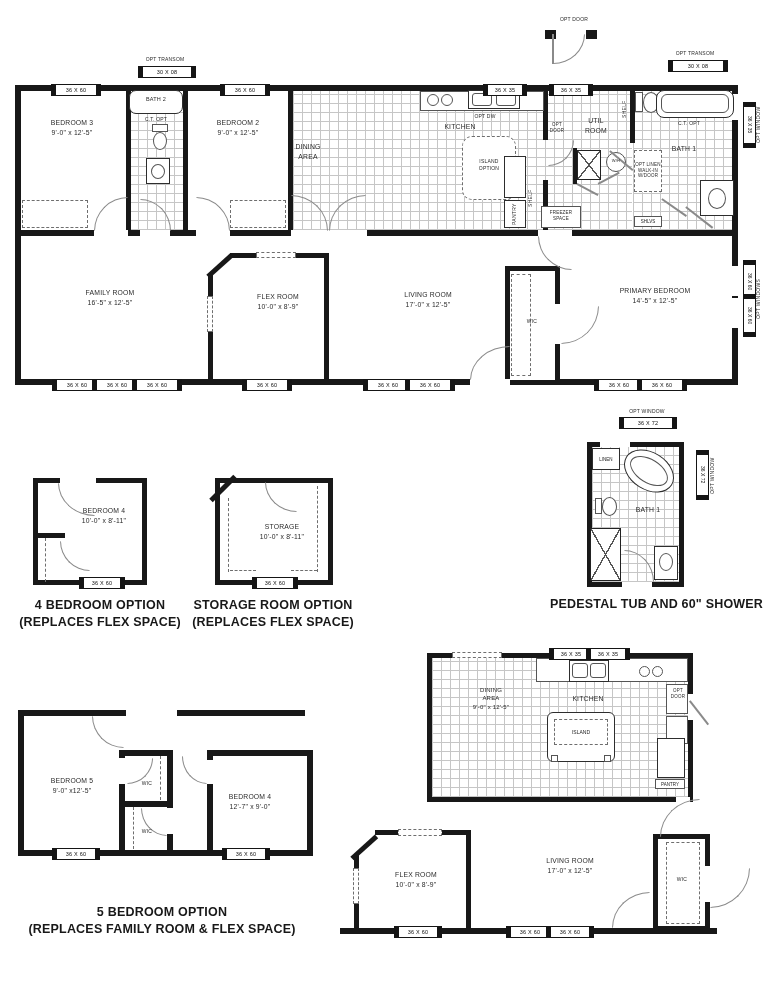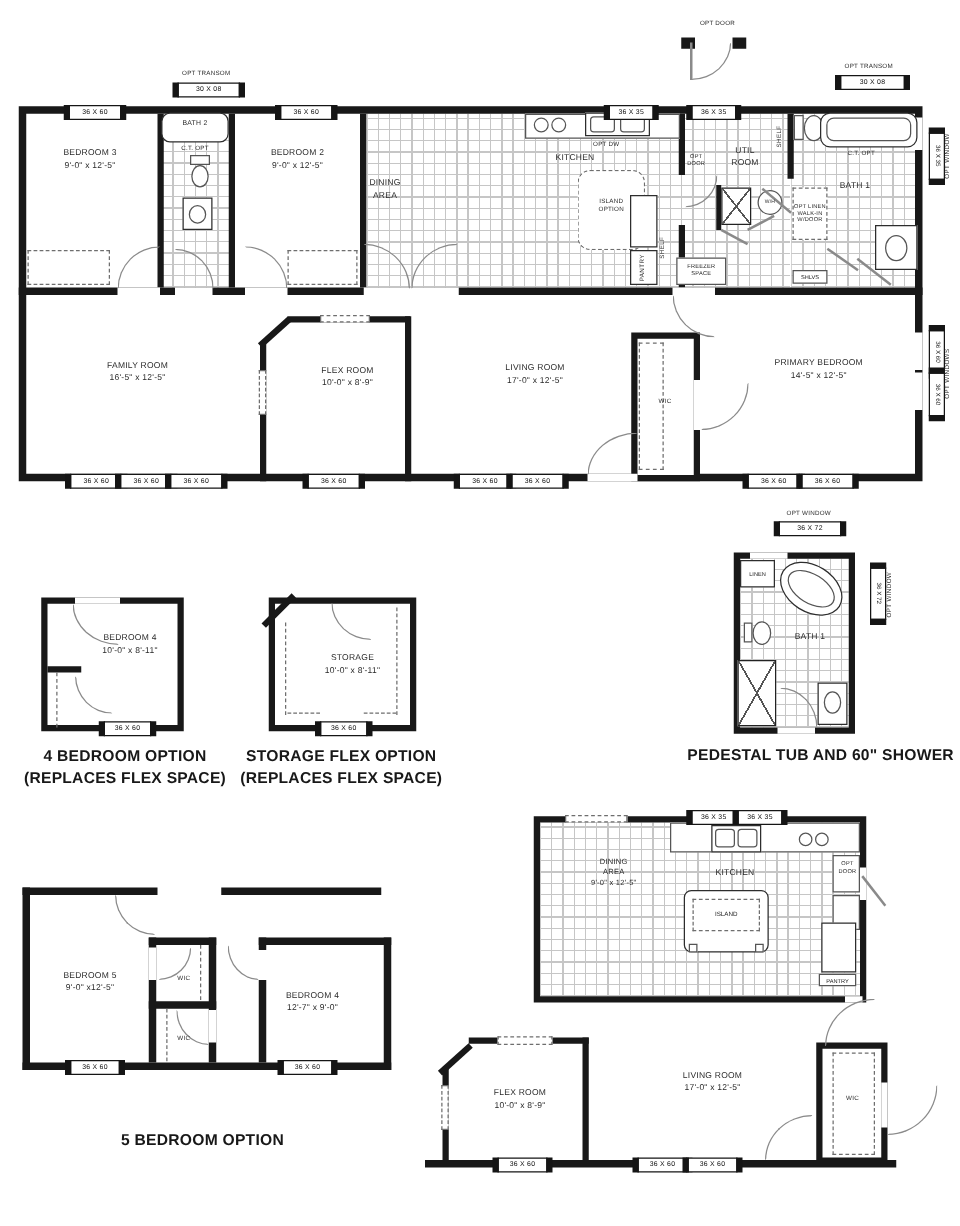--- a/index.html
+++ b/index.html
@@ -242,21 +242,21 @@
   <div class="dashl" style="left:228px;top:498px;width:2px;height:74px"></div>
   <div class="dashl" style="left:317px;top:486px;width:2px;height:86px"></div>
   <div class="dashh" style="left:230px;top:570px;width:26px;height:2px"></div>
   <div class="dashh" style="left:291px;top:570px;width:26px;height:2px"></div>
   <div class="chip" style="left:256px;top:577px;width:36px;height:10px">36 X 60</div>
   <div class="lbl" style="left:238px;top:522px;width:88px">
     <div>STORAGE</div>
     <div>10'-0" x 8'-11"</div>
   </div>
   <div class="caption" style="left:188px;top:597px;width:170px">
-    <div>STORAGE FLEX OPTION</div>
+    <div>STORAGE ROOM OPTION</div>
     <div>(REPLACES FLEX SPACE)</div>
   </div>
 
   <div class="lbl t5" style="left:615px;top:408px;width:64px">OPT WINDOW</div>
   <div class="chip" style="left:623px;top:417px;width:48px;height:10px">36 X 72</div>
   <div class="tile" style="left:592px;top:447px;width:87px;height:135px"></div>
   <div class="outline5" style="left:587px;top:442px;width:97px;height:145px;background:transparent"></div>
   <div class="gap" style="left:600px;top:442px;width:30px;height:5px"></div>
   <div class="fix" style="left:592px;top:448px;width:28px;height:22px;display:flex;align-items:center;justify-content:center;font-size:4.5px">LINEN</div>
   <div class="fix" style="left:622px;top:452px;width:54px;height:38px;border-radius:50%;transform:rotate(32deg)"></div>
@@ -302,20 +302,21 @@
     <div>9'-0" x12'-5"</div>
   </div>
   <div class="lbl" style="left:208px;top:792px;width:84px">
     <div>BEDROOM 4</div>
     <div>12'-7" x 9'-0"</div>
   </div>
   <div class="chip" style="left:56px;top:848px;width:38px;height:10px">36 X 60</div>
   <div class="chip" style="left:226px;top:848px;width:38px;height:10px">36 X 60</div>
   <div class="caption" style="left:12px;top:904px;width:300px">
     <div>5 BEDROOM OPTION</div>
+    <div>(REPLACES FAMILY ROOM &amp; FLEX SPACE)</div>
   </div>
 
   <div class="tile" style="left:432px;top:658px;width:256px;height:139px"></div>
   <div class="outline5" style="left:427px;top:653px;width:266px;height:149px;background:transparent"></div>
   <div class="chip" style="left:553px;top:648px;width:34px;height:10px">36 X 35</div>
   <div class="chip" style="left:590px;top:648px;width:34px;height:10px">36 X 35</div>
   <div class="dash" style="left:452px;top:652px;width:50px;height:6px"></div>
   <div class="fix thin" style="left:536px;top:658px;width:152px;height:24px"></div>
   <div class="fix" style="left:569px;top:660px;width:40px;height:22px"></div>
   <div class="fix thin" style="left:572px;top:663px;width:16px;height:15px;border-radius:3px"></div>

